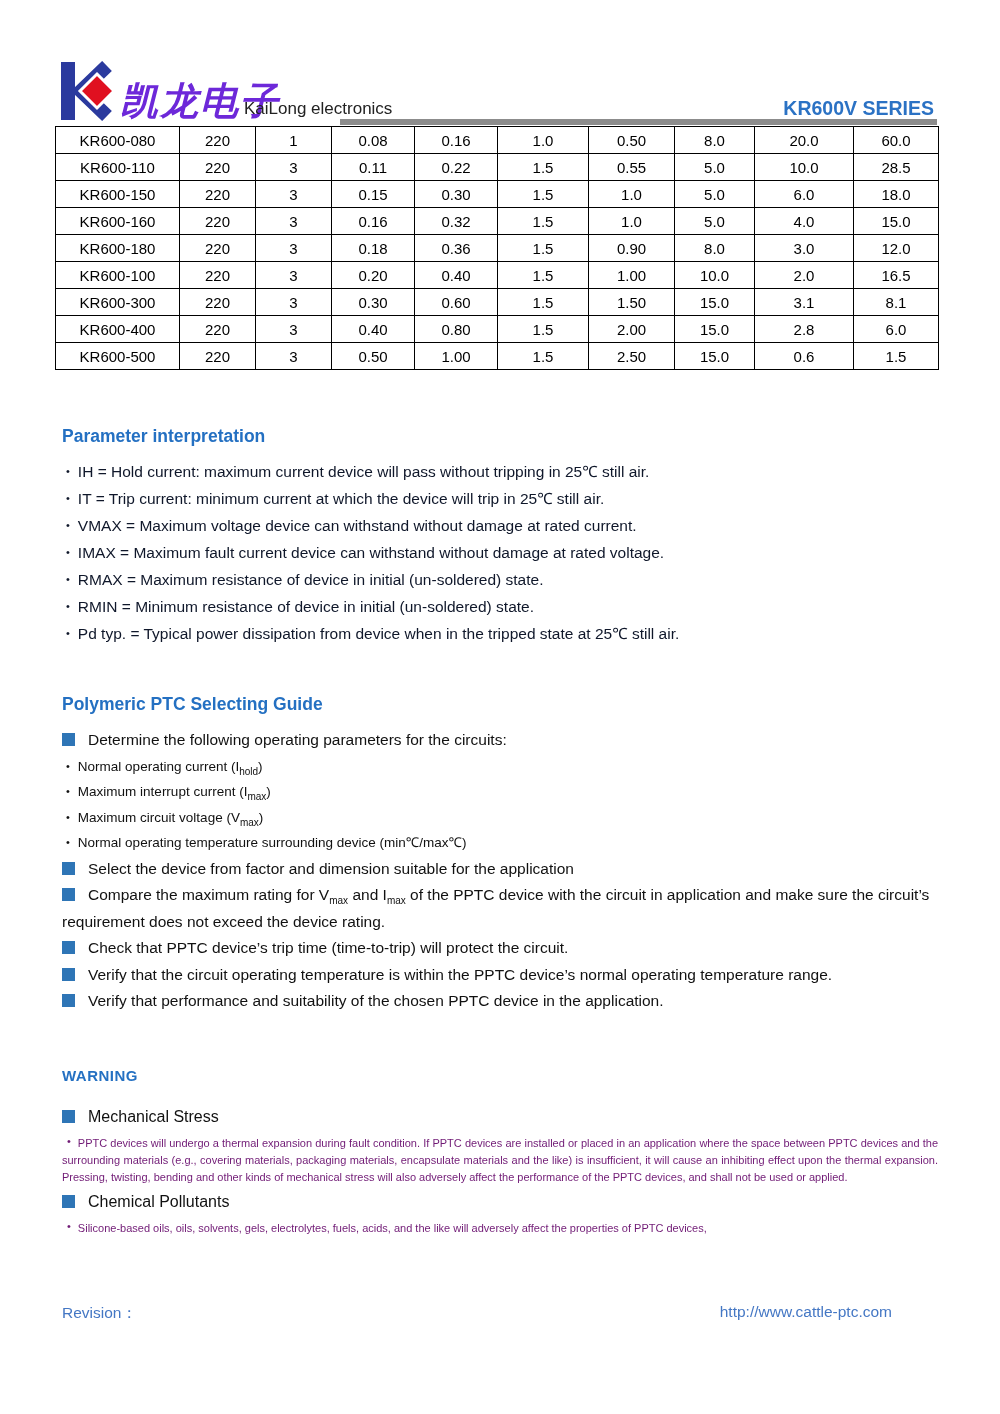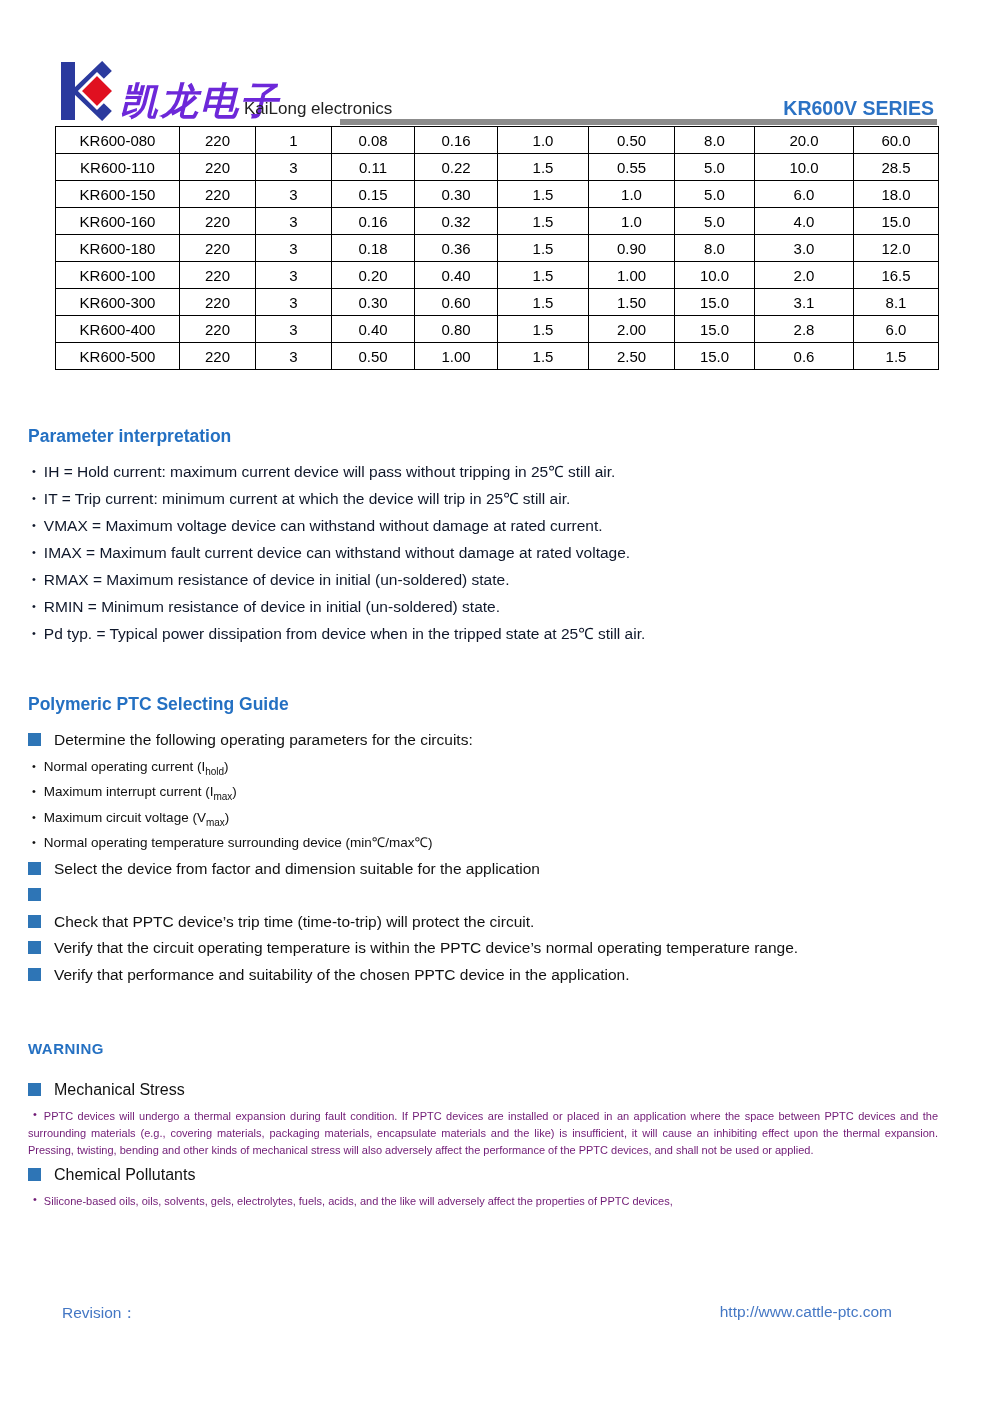--- a/index.html
+++ b/index.html
@@ -35,21 +35,21 @@
     border:1px solid #000;
     height:27px;
     text-align:center;
     vertical-align:middle;
     font-size:15px;
     color:#000;
     padding:0 2px;
   }
 
   
-  .section { margin-left:28px; margin-right:62px; }
+  .section { margin-left:62px; margin-right:62px; }
   .sec-title { font-size:17.5px; font-weight:bold; color:#2470c2; }
 
   .param { margin-top:56px; }
   .param .sec-title { margin-bottom:11px; }
   .p-item { font-size:15.5px; line-height:26px; color:#0f172a; }
   .p-item::before { content:"\2022"; font-size:11px; vertical-align:2px; margin:0 8px 0 4px; }
 
   .guide { margin-top:47px; }
   .guide .sec-title { margin-bottom:12px; }
   .sq {
@@ -230,21 +230,21 @@
   </section>
 
   <section class="section guide">
     <h2 class="sec-title">Polymeric PTC Selecting Guide</h2>
     <div class="g-main"><span class="sq"></span><span>Determine the following operating parameters for the circuits:</span></div>
     <div class="g-sub"><span>Normal operating current (I</span><sub>hold</sub><span>)</span></div>
     <div class="g-sub"><span>Maximum interrupt current (I</span><sub>max</sub><span>)</span></div>
     <div class="g-sub"><span>Maximum circuit voltage (V</span><sub>max</sub><span>)</span></div>
     <div class="g-sub"><span>Normal operating temperature surrounding device (min℃/max℃)</span></div>
     <div class="g-main"><span class="sq"></span><span>Select the device from factor and dimension suitable for the application</span></div>
-    <div class="g-main"><span class="sq"></span></div>
+    <div class="g-main"><span class="sq"></span><span><span>Compare the maximum rating for V</span><sub>max</sub><span> and I</span><sub>max</sub><span> of the PPTC device with the circuit in application and make sure the circuit’s requirement does not exceed the device rating.</span></span></div>
     <div class="g-main"><span class="sq"></span><span>Check that PPTC device’s trip time (time-to-trip) will protect the circuit.</span></div>
     <div class="g-main"><span class="sq"></span><span>Verify that the circuit operating temperature is within the PPTC device’s normal operating temperature range.</span></div>
     <div class="g-main"><span class="sq"></span><span>Verify that performance and suitability of the chosen PPTC device in the application.</span></div>
   </section>
 
   <section class="section warn">
     <h2 class="warn-title">WARNING</h2>
     <div class="w-head"><span class="sq"></span><span>Mechanical Stress</span></div>
     <p class="w-para">PPTC devices will undergo a thermal expansion during fault condition. If PPTC devices are installed or placed in an application where the space between PPTC devices and the surrounding materials (e.g., covering materials, packaging materials, encapsulate materials and the like) is insufficient, it will cause an inhibiting effect upon the thermal expansion. Pressing, twisting, bending and other kinds of mechanical stress will also adversely affect the performance of the PPTC devices, and shall not be used or applied.</p>
     <div class="w-head" style="margin-top:2px;"><span class="sq"></span><span>Chemical Pollutants</span></div>

